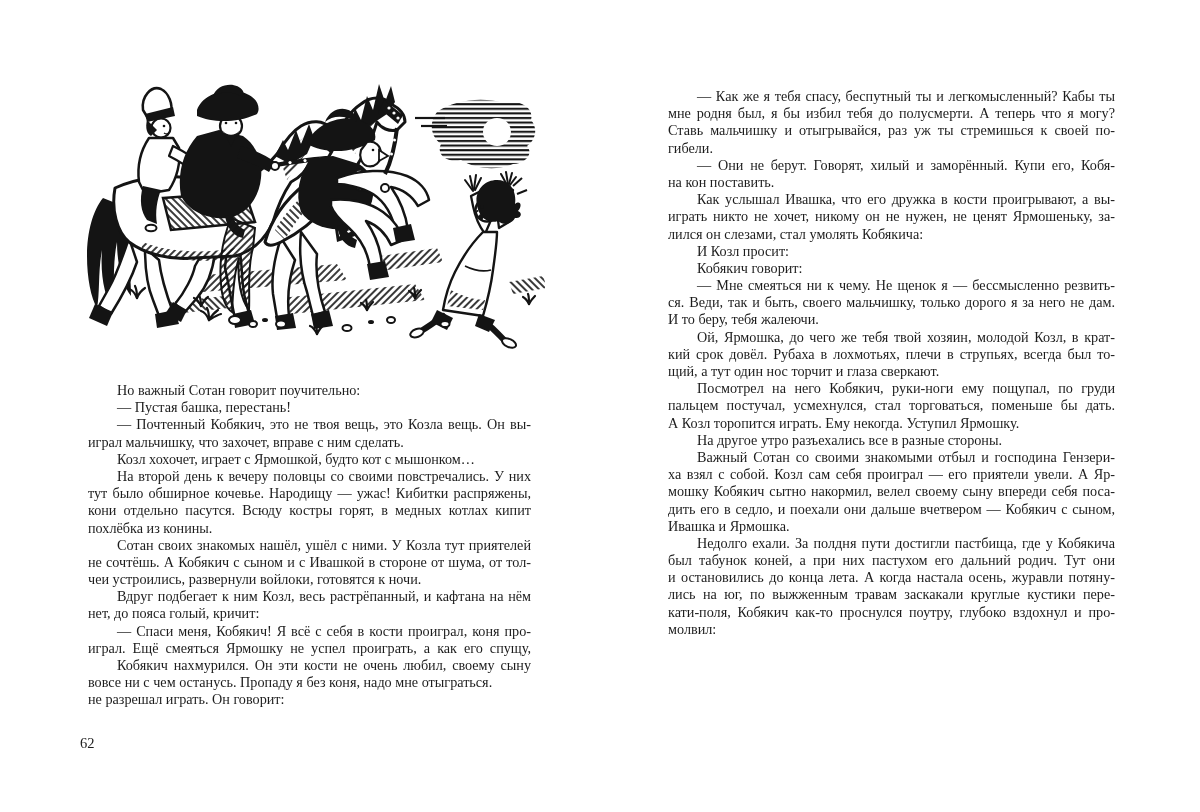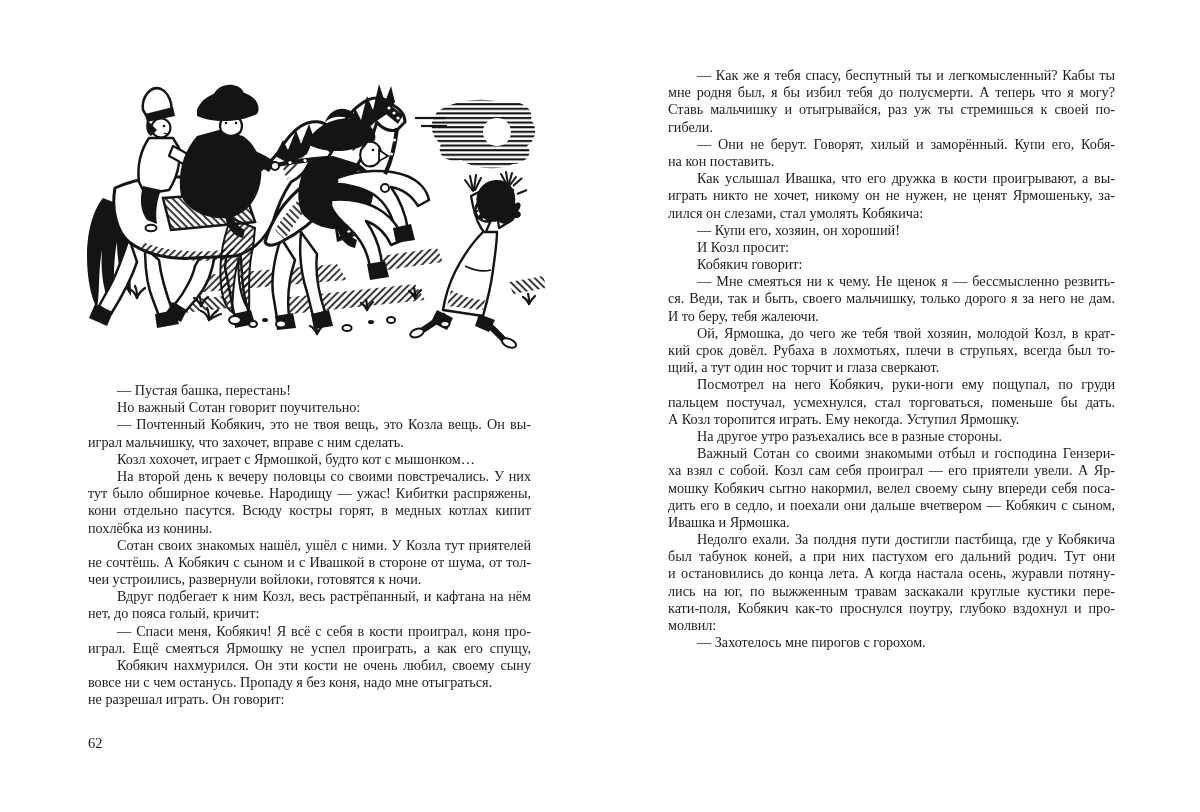--- a/index.html
+++ b/index.html
@@ -2,27 +2,27 @@
 <html><head>
 <meta charset="utf-8">
 <style>
   html,body{margin:0;padding:0;background:#ffffff;}
   body{width:1200px;height:812px;position:relative;overflow:hidden;
        font-family:"Liberation Serif","DejaVu Serif",serif;color:#1c1c1c;}
   .spread{position:absolute;inset:0;background:#ffffff;}
   .illustration{position:absolute;left:85px;top:70px;width:460px;height:300px;}
   .textcol{position:absolute;width:447px;}
   .textcol.left{left:88px;top:382px;width:443px;}
-  .textcol.right{left:668px;top:67px;}
+  .textcol.right{left:668px;top:88px;}
   .line{height:17.2px;line-height:17.2px;font-size:14.2px;overflow:hidden;
         letter-spacing:0px;}
   .line.ind{padding-left:29px;}
   .line.j{text-align:justify;}
   .line.j::after{content:"";display:inline-block;width:100%;height:0;}
-  .pagenum{position:absolute;left:88px;top:734px;font-size:14.5px;line-height:18px;}
+  .pagenum{position:absolute;left:80px;top:734px;font-size:14.5px;line-height:18px;}
 </style>
 </head>
 <body>
 
 <div class="spread">
 
   <figure class="illustration" style="margin:0">
   <svg width="460" height="300" viewBox="0 0 460 300" xmlns="http://www.w3.org/2000/svg">
     <defs>
       <pattern id="h45" patternUnits="userSpaceOnUse" width="5" height="5" patternTransform="rotate(45)">
@@ -245,22 +245,22 @@
       <g transform="translate(444,234)">
             <path d="M0,0 c-2,-4 -4,-6 -6,-7"></path>
             <path d="M0,0 c0,-5 0,-8 -1,-10"></path>
             <path d="M0,0 c2,-4 4,-6 6,-8"></path>
           </g>
     </g>
   </svg>
   </figure>
 
   <div class="textcol left" id="left-lines">
+      <div class="line ind">Но важный Сотан говорит поучительно:</div>
       <div class="line ind">— Пустая башка, перестань!</div>
-      <div class="line ind">Но важный Сотан говорит поучительно:</div>
       <div class="line ind j">— Почтенный Кобякич, это не твоя вещь, это Козла вещь. Он вы-</div>
       <div class="line">играл мальчишку, что захочет, вправе с ним сделать.</div>
       <div class="line ind">Козл хохочет, играет с Ярмошкой, будто кот с мышонком…</div>
       <div class="line ind j">На второй день к вечеру половцы со своими повстречались. У них</div>
       <div class="line j">тут было обширное кочевье. Народищу — ужас! Кибитки распряжены,</div>
       <div class="line j">кони отдельно пасутся. Всюду костры горят, в медных котлах кипит</div>
       <div class="line">похлёбка из конины.</div>
       <div class="line ind j">Сотан своих знакомых нашёл, ушёл с ними. У Козла тут приятелей</div>
       <div class="line j">не сочтёшь. А Кобякич с сыном и с Ивашкой в стороне от шума, от тол-</div>
       <div class="line">чеи устроились, развернули войлоки, готовятся к ночи.</div>
@@ -276,21 +276,20 @@
   <div class="textcol right" id="right-lines">
       <div class="line ind j">— Как же я тебя спасу, беспутный ты и легкомысленный? Кабы ты</div>
       <div class="line j">мне родня был, я бы избил тебя до полусмерти. А теперь что я могу?</div>
       <div class="line j">Ставь мальчишку и отыгрывайся, раз уж ты стремишься к своей по-</div>
       <div class="line">гибели.</div>
       <div class="line ind j">— Они не берут. Говорят, хилый и заморённый. Купи его, Кобя-</div>
       <div class="line">на кон поставить.</div>
       <div class="line ind j">Как услышал Ивашка, что его дружка в кости проигрывают, а вы-</div>
       <div class="line j">играть никто не хочет, никому он не нужен, не ценят Ярмошеньку, за-</div>
       <div class="line">лился он слезами, стал умолять Кобякича:</div>
-      <div class="line ind">— Купи его, хозяин, он хороший!</div>
       <div class="line ind">И Козл просит:</div>
       <div class="line ind">Кобякич говорит:</div>
       <div class="line ind j">— Мне смеяться ни к чему. Не щенок я — бессмысленно резвить-</div>
       <div class="line j">ся. Веди, так и быть, своего мальчишку, только дорого я за него не дам.</div>
       <div class="line">И то беру, тебя жалеючи.</div>
       <div class="line ind j">Ой, Ярмошка, до чего же тебя твой хозяин, молодой Козл, в крат-</div>
       <div class="line j">кий срок довёл. Рубаха в лохмотьях, плечи в струпьях, всегда был то-</div>
       <div class="line">щий, а тут один нос торчит и глаза сверкают.</div>
       <div class="line ind j">Посмотрел на него Кобякич, руки-ноги ему пощупал, по груди</div>
       <div class="line j">пальцем постучал, усмехнулся, стал торговаться, поменьше бы дать.</div>
@@ -300,18 +299,17 @@
       <div class="line j">ха взял с собой. Козл сам себя проиграл — его приятели увели. А Яр-</div>
       <div class="line j">мошку Кобякич сытно накормил, велел своему сыну впереди себя поса-</div>
       <div class="line j">дить его в седло, и поехали они дальше вчетвером — Кобякич с сыном,</div>
       <div class="line">Ивашка и Ярмошка.</div>
       <div class="line ind j">Недолго ехали. За полдня пути достигли пастбища, где у Кобякича</div>
       <div class="line j">был табунок коней, а при них пастухом его дальний родич. Тут они</div>
       <div class="line j">и остановились до конца лета. А когда настала осень, журавли потяну-</div>
       <div class="line j">лись на юг, по выжженным травам заскакали круглые кустики пере-</div>
       <div class="line j">кати-поля, Кобякич как-то проснулся поутру, глубоко вздохнул и про-</div>
       <div class="line">молвил:</div>
-      <div class="line ind">— Захотелось мне пирогов с горохом.</div>
     </div>
 
   <div class="pagenum">62</div>
 
 </div>
 
 </body></html>

